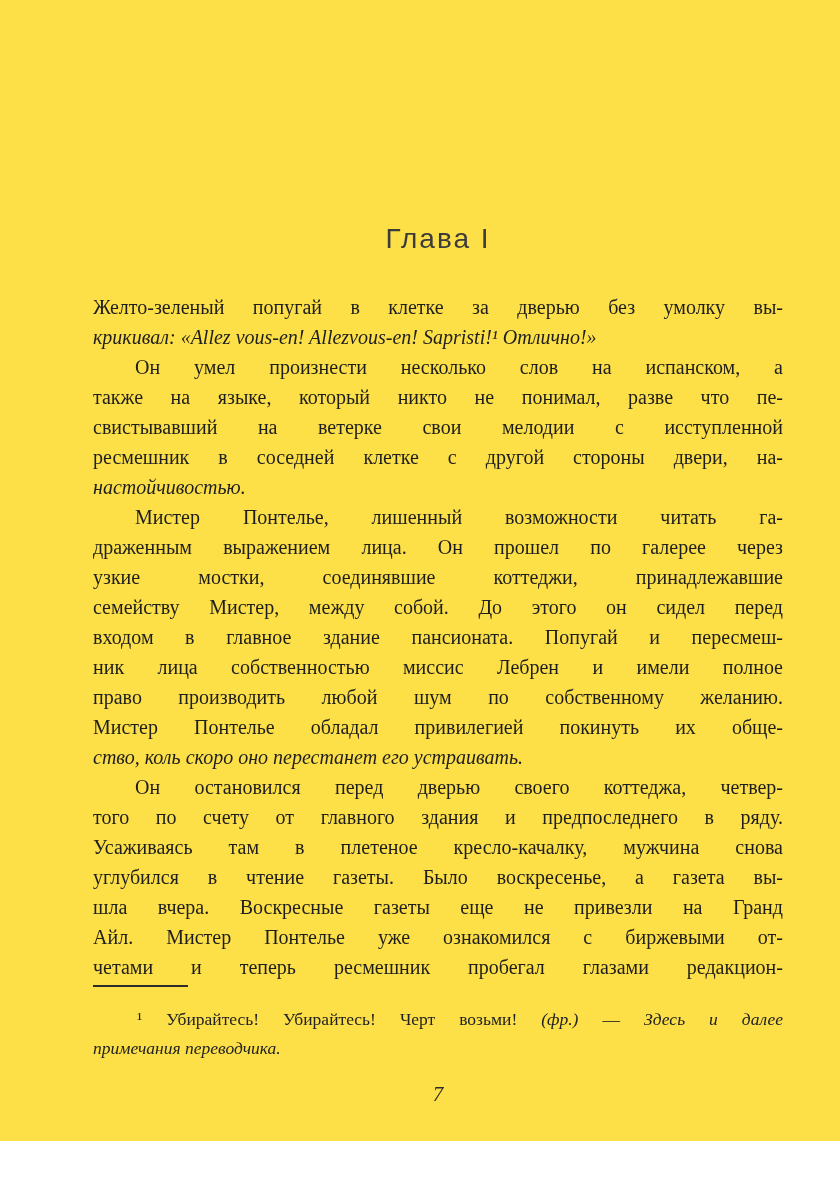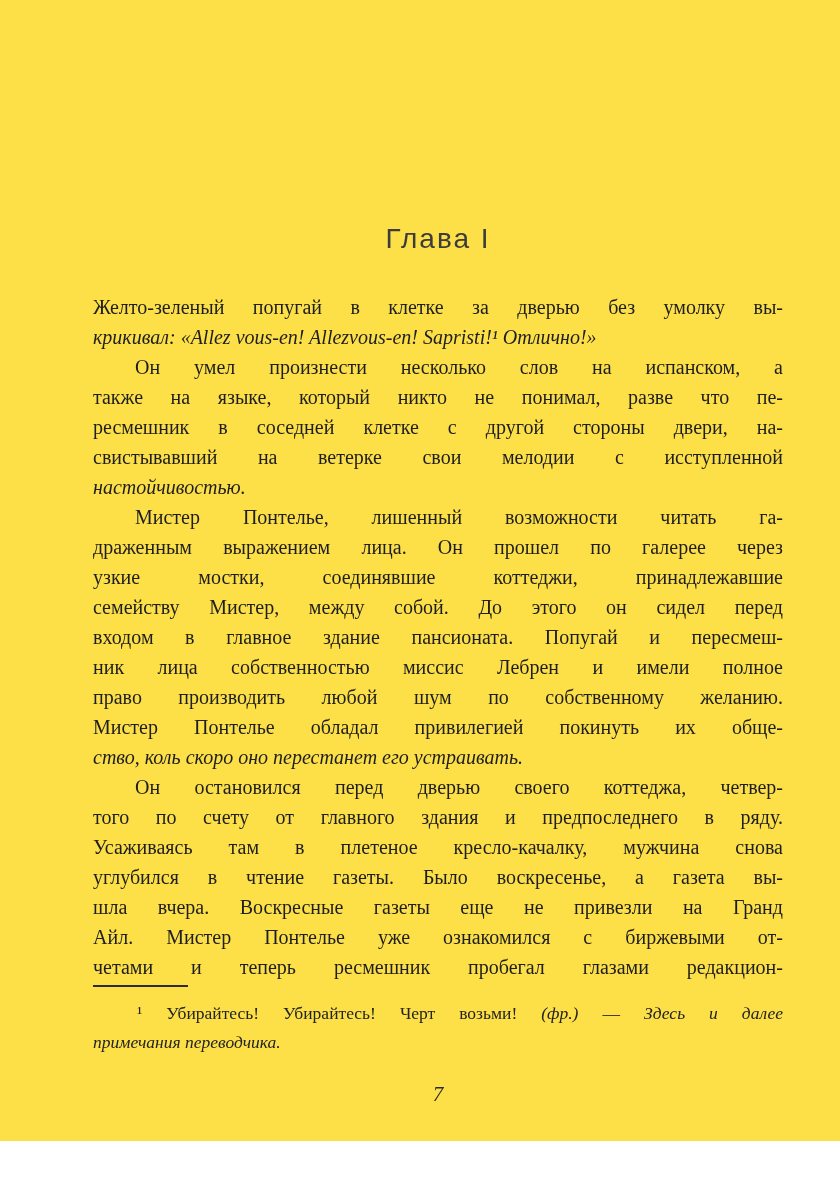--- a/index.html
+++ b/index.html
@@ -46,21 +46,21 @@
   }
   .para.indent .line:first-child { text-indent: 42px; }
   .para.end .line:last-child { text-align-last: left; font-style: italic; }
   .footnote-rule {
     margin-top: 3px;
     width: 95px;
     height: 0;
     border-top: 2px solid #2b2b2b;
   }
   .footnote {
-    margin-top: 12px;
+    margin-top: 18px;
     width: 690px;
   }
   .footnote .fline {
     font-size: 17.5px;
     line-height: 28.5px;
     text-align: justify;
     text-align-last: justify;
     color: #222222;
   }
   .footnote .fline.indent { text-indent: 44px; }
@@ -86,22 +86,22 @@
 
   <div class="body-text">
 
   <div class="para end">
         <div class="line">Желто-зеленый попугай в клетке за дверью без умолку вы-</div>
         <div class="line">крикивал: «Allez vous-en! Allezvous-en! Sapristi!¹ Отлично!»</div>
       </div>
       <div class="para indent end">
         <div class="line">Он умел произнести несколько слов на испанском, а</div>
         <div class="line">также на языке, который никто не понимал, разве что пе-</div>
+        <div class="line">свистывавший на ветерке свои мелодии с исступленной</div>
         <div class="line">ресмешник в соседней клетке с другой стороны двери, на-</div>
-        <div class="line">свистывавший на ветерке свои мелодии с исступленной</div>
         <div class="line">настойчивостью.</div>
       </div>
       <div class="para indent end">
         <div class="line">Мистер Понтелье, лишенный возможности читать га-</div>
         <div class="line">драженным выражением лица. Он прошел по галерее через</div>
         <div class="line">узкие мостки, соединявшие коттеджи, принадлежавшие</div>
         <div class="line">семейству Мистер, между собой. До этого он сидел перед</div>
         <div class="line">входом в главное здание пансионата. Попугай и пересмеш-</div>
         <div class="line">ник лица собственностью миссис Лебрен и имели полное</div>
         <div class="line">право производить любой шум по собственному желанию.</div>

